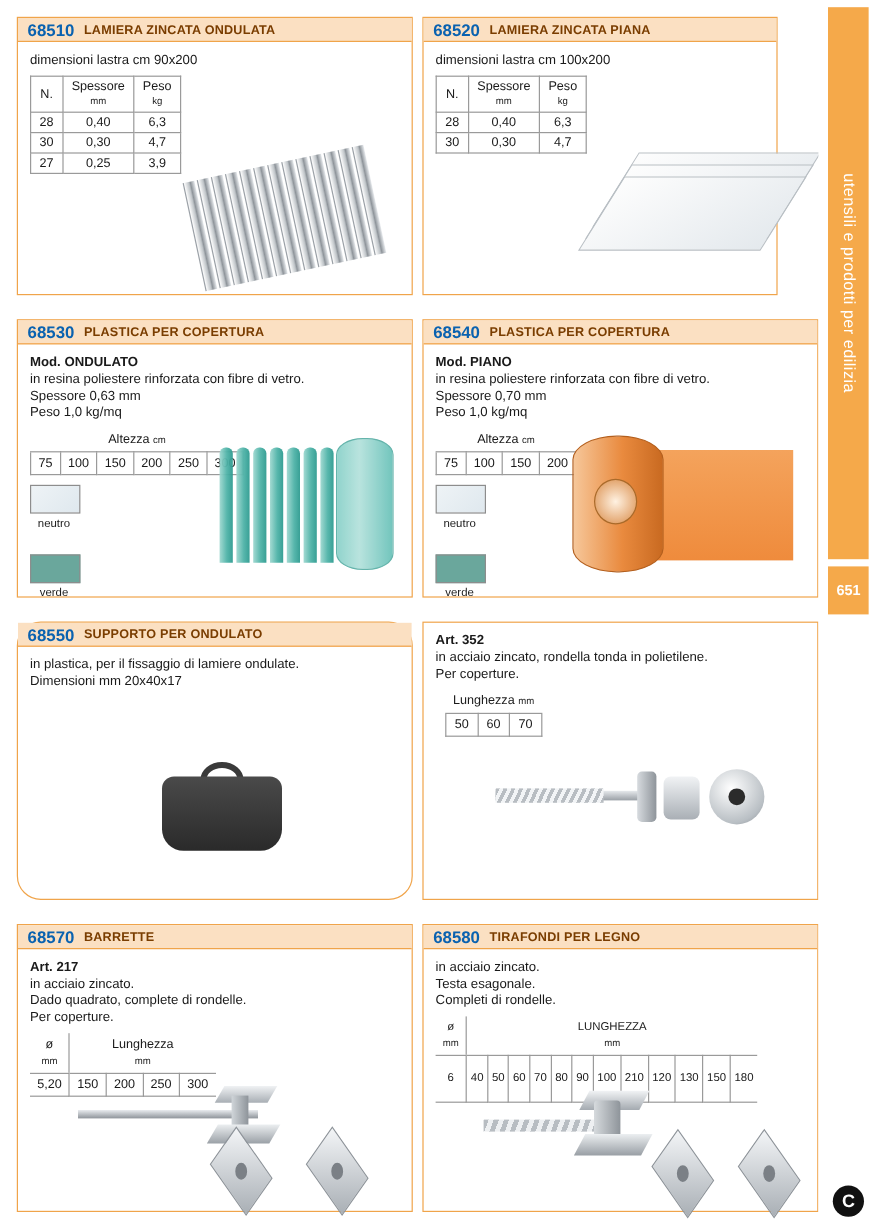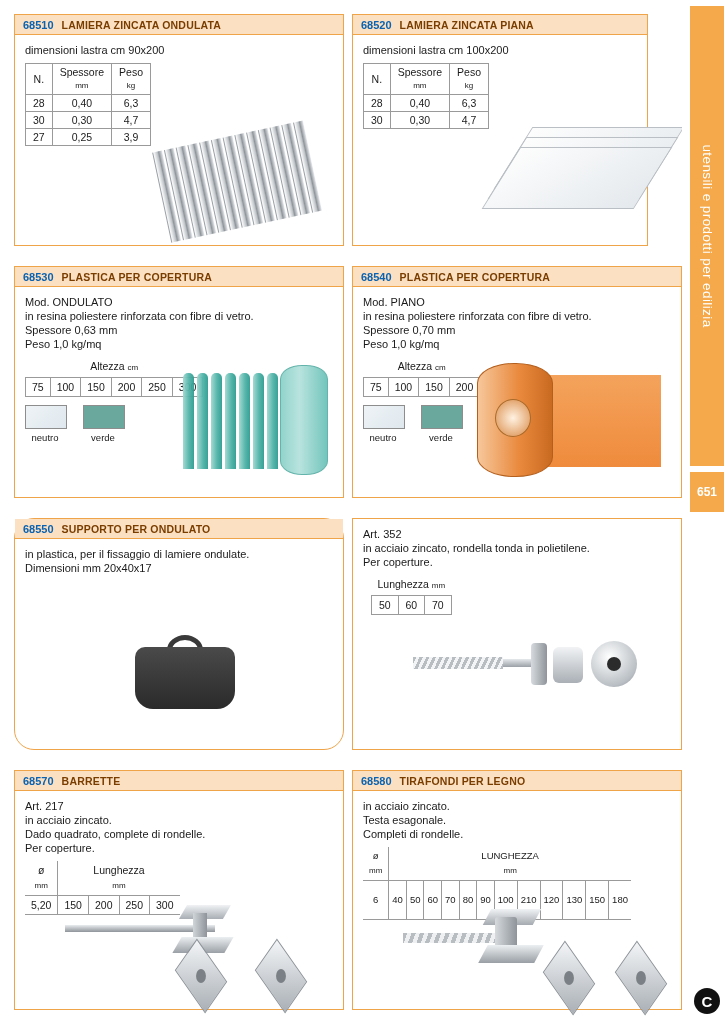--- a/index.html
+++ b/index.html
@@ -48,30 +48,30 @@
     box-sizing:border-box;
   }
   .card .hdr{
     height:20px;
     background:#fbe0c2;
     border-bottom:1px solid #f0a44a;
     display:flex;align-items:center;
     box-sizing:border-box;
   }
   .code{
-    color:#0a62b0;font-weight:bold;font-size:11px;
+    color:#0a62b0;font-weight:bold;font-size:14px;
     padding:0 8px 0 8px;white-space:nowrap;
   }
   .hdr-title{
     color:#7a3d00;font-weight:bold;font-size:10.5px;letter-spacing:.2px;
     text-transform:uppercase;white-space:nowrap;
   }
   .body{position:relative;padding:8px 10px;font-size:11px;line-height:14px;}
   .body p{margin:0;}
-  .b{font-weight:normal;}
+  .b{font-weight:bold;}
 
   
   table.spec{
     border-collapse:collapse;margin-top:6px;font-size:10.5px;
   }
   table.spec th,table.spec td{
     border:1px solid #9a9a9a;
     padding:2px 7px;
     text-align:center;
     font-weight:normal;
@@ -80,21 +80,21 @@
   table.spec th{font-weight:normal;}
   .sub{font-size:8px;}
 
   
   table.flat{border-collapse:collapse;margin-top:6px;font-size:10.5px;}
   table.flat td,table.flat th{
     border:1px solid #9a9a9a;padding:2px 6px;text-align:center;font-weight:normal;
   }
 
   
-  .swatches{display:flex;gap:18px;margin-top:8px;}
+  .swatches{display:flex;gap:18px;margin-top:8px;flex-direction:column;}
   .sw{width:40px;}
   .sw .chip{width:40px;height:22px;border:1px solid #8d8d8d;}
   .sw .chip.neutro{background:linear-gradient(135deg,#eef3f6,#dfe8ee);}
   .sw .chip.verde{background:#6aa79c;}
   .sw .lbl{font-size:9.5px;text-align:center;margin-top:2px;}
 
   
   .ill{position:absolute;}
 
   

